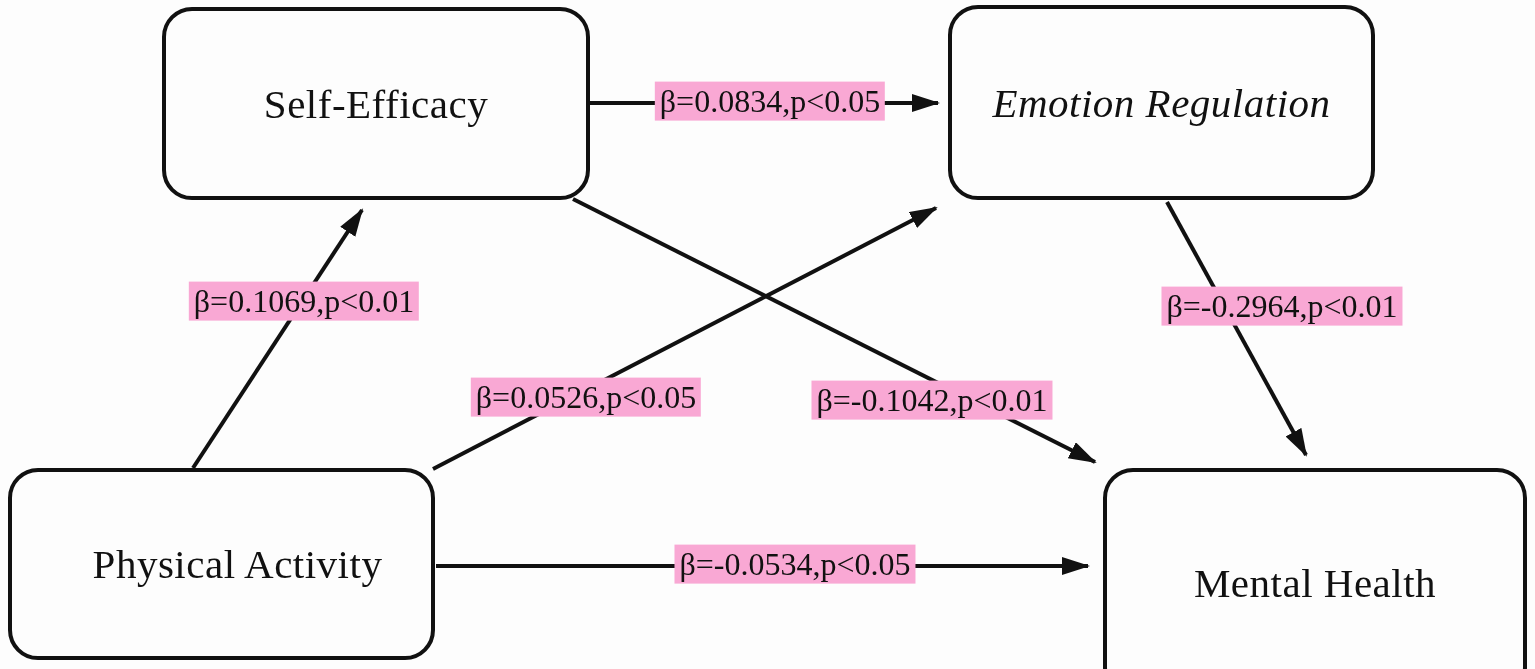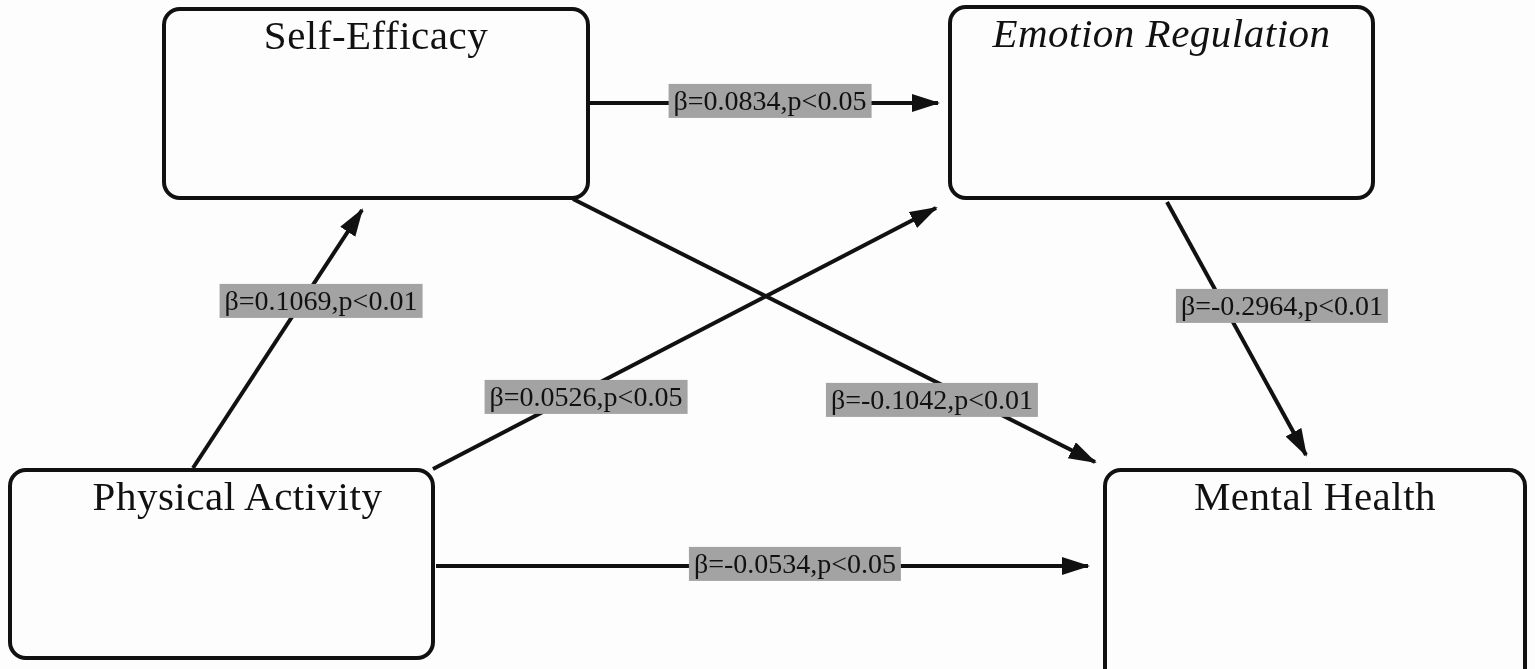--- a/index.html
+++ b/index.html
@@ -25,42 +25,43 @@
   }
   svg.edges line {
     stroke: #111111;
     stroke-width: 4;
   }
   .node {
     position: absolute;
     box-sizing: border-box;
     background: #fdfdfd;
     border: 4px solid #111111;
-    border-radius: 18px;
+    border-radius: 30px;
     display: flex;
+    align-items: center;
     justify-content: center;
     font-size: 41px;
     letter-spacing: 0.5px;
     white-space: nowrap;
   }
   .node-self-efficacy    { left: 162px;  top: 7px;   width: 428px; height: 193px; }
   .node-emotion-regulation { left: 948px; top: 5px;   width: 427px; height: 195px; font-style: italic; }
   .node-physical-activity  { left: 8px;   top: 468px; width: 427px; height: 192px; padding-left: 32px; }
   .node-mental-health      { left: 1103px; top: 468px; width: 424px; height: 229px; }
   .edge-label {
     position: absolute;
     transform: translate(-50%, -50%);
-    font-size: 28px;
+    font-size: 32px;
     white-space: nowrap;
-    background: #a3a3a3;
+    background: #f9a8d4;
     padding: 1px 5px;
     line-height: 1.15;
   }
   .edge-label-1 { left: 770px;  top: 101px; }
-  .edge-label-2 { left: 321px;  top: 301px; }
+  .edge-label-2 { left: 304px;  top: 301px; }
   .edge-label-3 { left: 586px;  top: 397px; }
   .edge-label-4 { left: 932px;  top: 400px; }
   .edge-label-5 { left: 1282px; top: 306px; }
   .edge-label-6 { left: 795px;  top: 564px; }
 </style>
 </head>
 <body>
 
 <div class="canvas">
 

